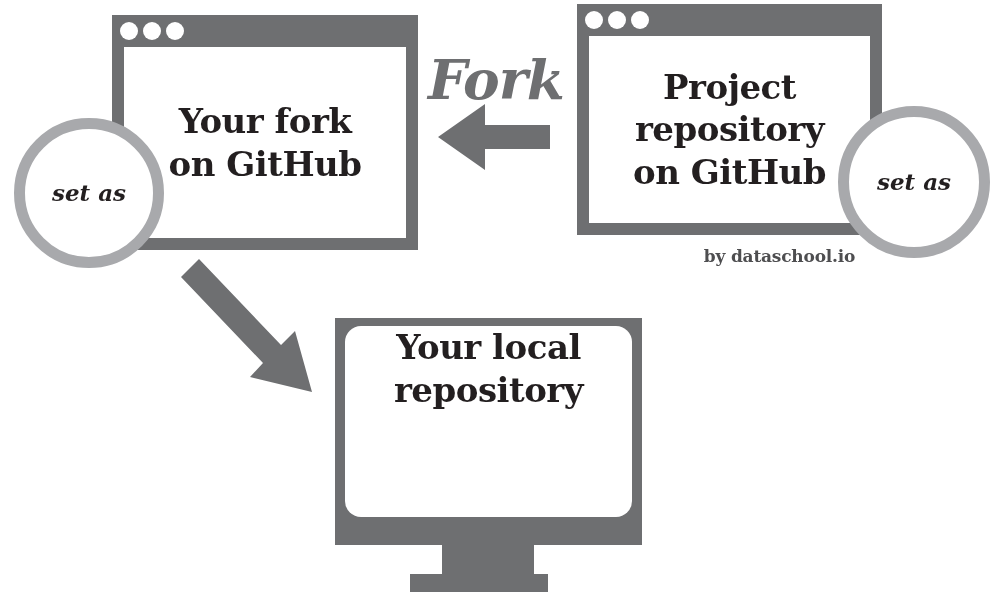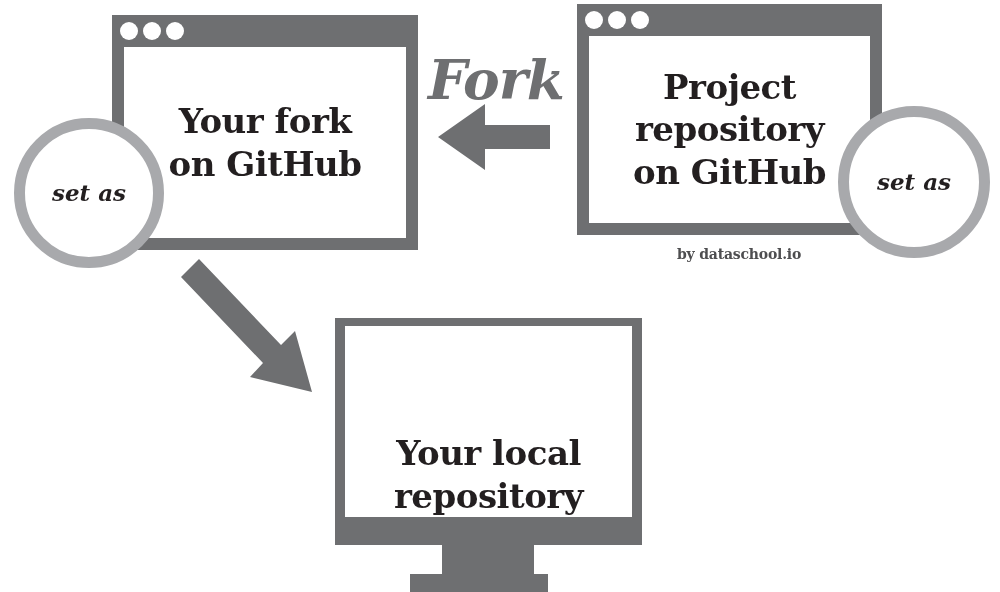--- a/index.html
+++ b/index.html
@@ -108,43 +108,44 @@
     width: 307px; height: 227px;
     background: #6e6f71;
   }
   .monitor-screen {
     position: absolute;
     left: 10px; right: 10px; top: 8px; bottom: 28px;
     background: #ffffff;
     display: flex;
     flex-direction: column;
     align-items: center;
-    justify-content: flex-end;
-    text-align: center;
+    justify-content: flex-start;
+    text-align: center;
+    border-radius: 16px;
   }
   .monitor-neck {
     position: absolute;
     left: 442px; top: 545px;
     width: 92px; height: 29px;
     background: #6e6f71;
   }
   .monitor-base {
     position: absolute;
     left: 410px; top: 574px;
     width: 138px; height: 18px;
     background: #6e6f71;
   }
 
   
   .credit {
     position: absolute;
     left: 677px; top: 246px;
     width: 205px;
-    text-align: left;
-    font-size: 14px;
+    text-align: center;
+    font-size: 17px;
     font-weight: bold;
     color: #4e4e50;
     letter-spacing: -0.2px;
   }
 </style>
 </head>
 <body>
 
 <div class="canvas">
 

